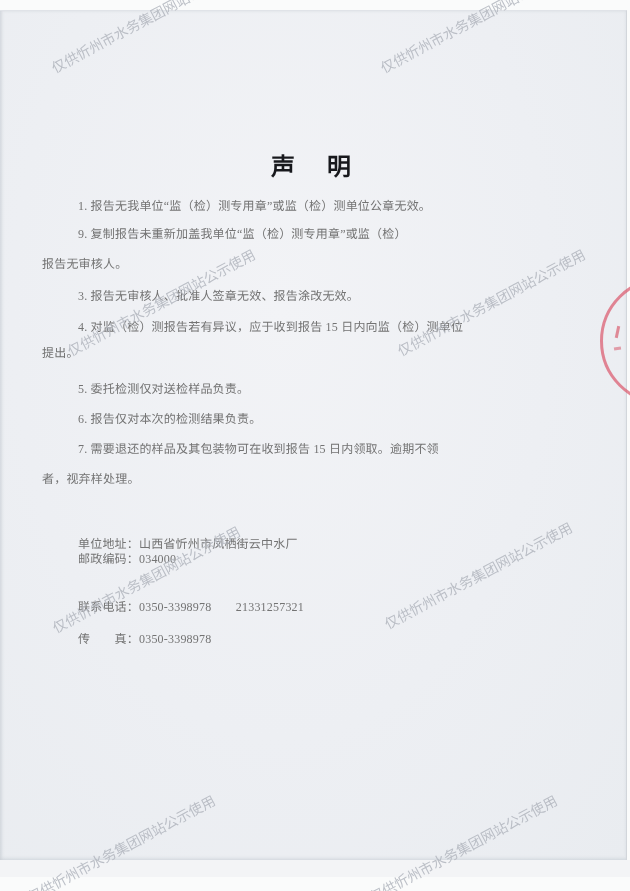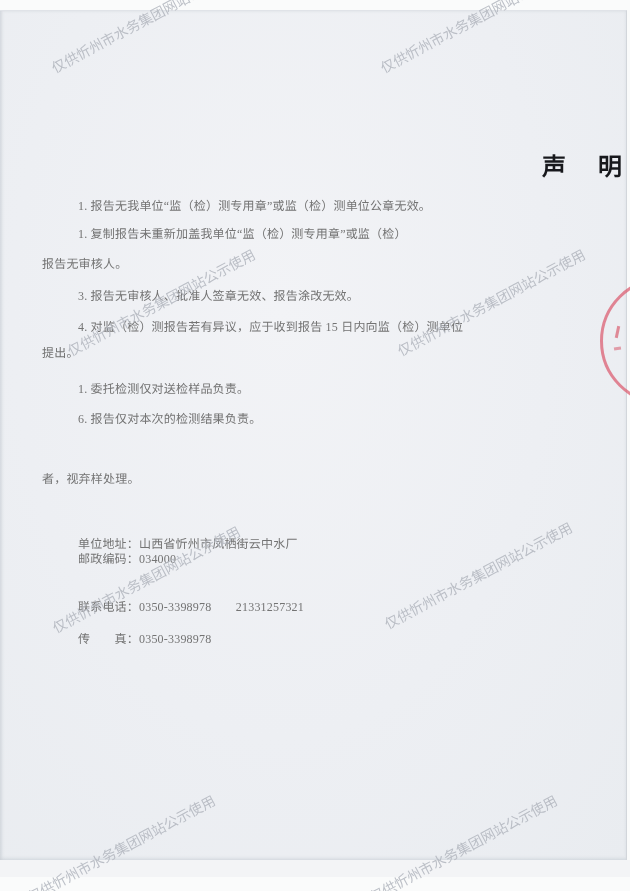--- a/index.html
+++ b/index.html
@@ -20,21 +20,21 @@
     border-right:1px solid #d2d6db;
     border-bottom:1px solid #d9dce0;
     box-shadow:inset 2px 0 3px rgba(180,186,196,0.35), inset 0 -2px 3px rgba(180,186,196,0.25);
   }
   .below-page-strip{
     position:absolute; left:0; top:860px; width:630px; height:17px;
     background:#f3f4f6;
   }
   .title{
     position:absolute; left:0; top:153px; width:626px;
-    margin:0; text-align:right;
+    margin:0; text-align:center;
     font-family:"Liberation Sans","DejaVu Sans",sans-serif;
     font-weight:700; font-size:24px; line-height:28px;
     letter-spacing:4px; color:#17181c;
     z-index:3;
   }
   .line{
     position:absolute;
     font-size:12px; line-height:18px;
     color:#737373;
     letter-spacing:0.2px;
@@ -78,27 +78,28 @@
 <body>
 
 <div class="screen">
 
   <div class="page"></div>
   <div class="below-page-strip"></div>
 
   <h1 class="title">声　明</h1>
 
   <div class="line" style="left:78px;top:197px">1. 报告无我单位“监（检）测专用章”或监（检）测单位公章无效。</div>
-  <div class="line" style="left:78px;top:225px">1. 复制报告未重新加盖我单位“监（检）测专用章”或监（检）</div>
+  <div class="line" style="left:78px;top:225px">9. 复制报告未重新加盖我单位“监（检）测专用章”或监（检）</div>
   <div class="line" style="left:42px;top:255px">报告无审核人。</div>
   <div class="line" style="left:78px;top:287px">3. 报告无审核人、批准人签章无效、报告涂改无效。</div>
   <div class="line" style="left:78px;top:318px">4. 对监（检）测报告若有异议，应于收到报告 15 日内向监（检）测单位</div>
   <div class="line" style="left:42px;top:344px">提出。</div>
-  <div class="line" style="left:78px;top:380px">1. 委托检测仅对送检样品负责。</div>
+  <div class="line" style="left:78px;top:380px">5. 委托检测仅对送检样品负责。</div>
   <div class="line" style="left:78px;top:410px">6. 报告仅对本次的检测结果负责。</div>
+  <div class="line" style="left:78px;top:440px">7. 需要退还的样品及其包装物可在收到报告 15 日内领取。逾期不领</div>
   <div class="line" style="left:78px;top:535px">单位地址：山西省忻州市凤栖街云中水厂</div>
 
   <div class="line" style="left:42px;top:470px">者，视弃样处理。</div>
   <div class="line" style="left:78px;top:550px">邮政编码：034000</div>
   <div class="line" style="left:78px;top:598px">联系电话：0350-3398978　　21331257321</div>
   <div class="line" style="left:78px;top:630px">传　　真：0350-3398978</div>
 
   <div class="wm" style="left:57px;top:59px">仅供忻州市水务集团网站公示使用</div>
   <div class="wm" style="left:386px;top:59px">仅供忻州市水务集团网站公示使用</div>
   <div class="wm" style="left:73px;top:342px">仅供忻州市水务集团网站公示使用</div>

